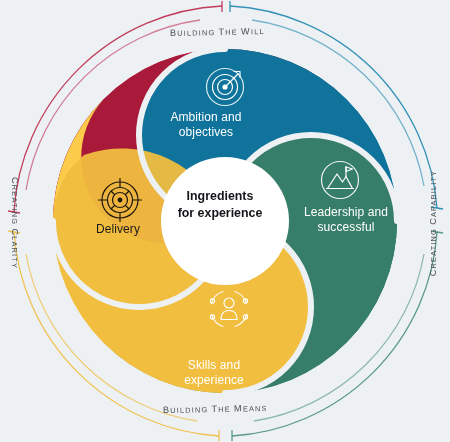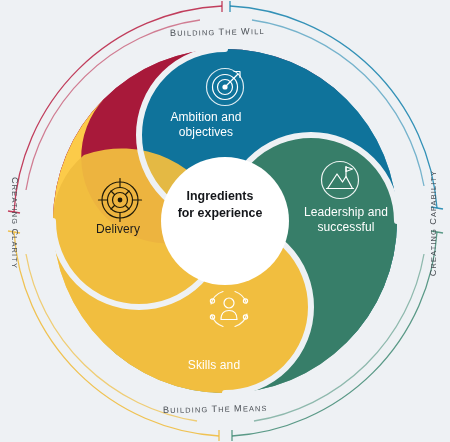--- a/index.html
+++ b/index.html
@@ -224,20 +224,21 @@
     <div>objectives</div>
   </div>
 
   <div class="seg-label" id="label-leadership">
     <div>Leadership and</div>
     <div>successful</div>
   </div>
 
   <div class="seg-label" id="label-skills">
     <div>Skills and</div>
+    <div>experience</div>
   </div>
 
   <div class="seg-label dark" id="label-delivery">
     <div>Delivery</div>
   </div>
 
   <div id="center-text">
     <div>Ingredients</div>
     <div>for experience</div>
   </div>

